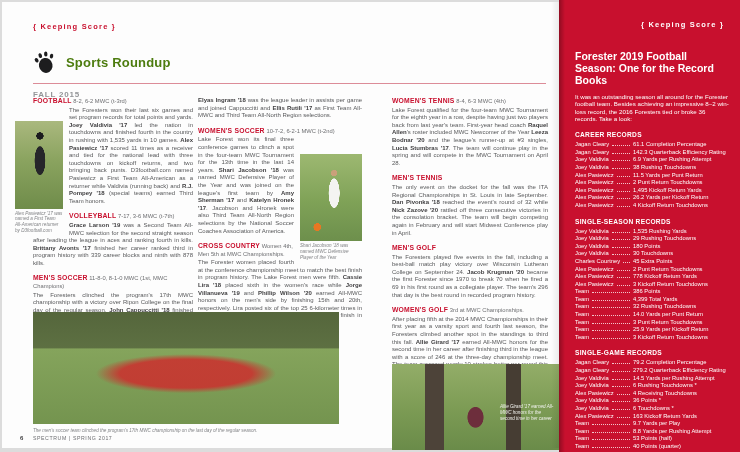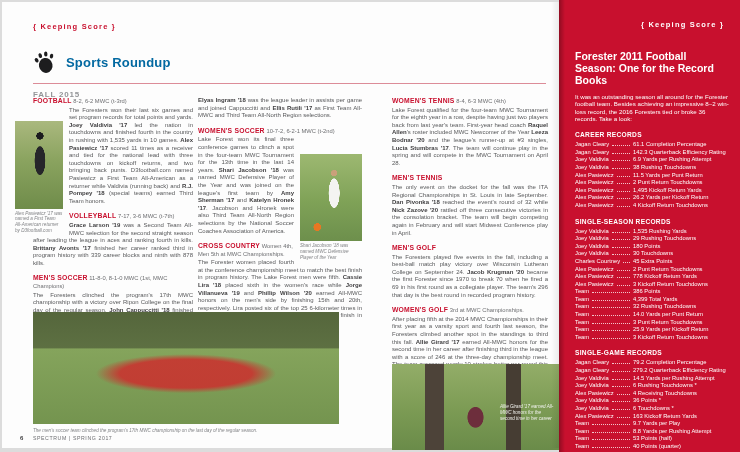--- a/index.html
+++ b/index.html
@@ -6,21 +6,21 @@
   body{width:740px;height:452px;background:#dcdcdc;font-family:"Liberation Sans",sans-serif;overflow:hidden;}
   .stage{position:relative;width:640px;height:452px;}
 
   
   .page-left{position:absolute;left:2px;top:2px;width:557px;height:446px;background:#fdfdfd;}
   .page-left::after{content:"";position:absolute;right:0;top:0;bottom:0;width:8px;
     background:linear-gradient(90deg,rgba(0,0,0,0) 0,rgba(0,0,0,.07) 100%);}
   .kicker{position:absolute;left:31px;top:20px;font-size:7.5px;font-weight:bold;letter-spacing:1.2px;color:#c8102e;}
   .title-row{position:absolute;left:31px;top:48px;display:flex;align-items:center;}
   .paw{width:24px;height:24px;margin-right:9px;transform:rotate(-12deg);}
-  .roundup-title{font-size:13px;font-weight:bold;color:#0369a1;letter-spacing:.2px;}
+  .roundup-title{font-size:13px;font-weight:bold;color:#4d7c0f;letter-spacing:.2px;}
   .rule{position:absolute;left:31px;top:81px;width:513px;height:0;border-top:1px solid #dc8c98;}
   .season{position:absolute;left:31px;top:88px;font-size:8px;font-weight:bold;letter-spacing:.8px;color:#939598;}
 
   .col{position:absolute;top:95px;font-size:6px;line-height:7.6px;color:#58595b;}
   .col1{left:31px;width:160px;}
   .col2{left:196px;width:164px;}
   .col3{left:390px;width:156px;}
   .sec{margin:0 0 1px 0;}
   .sec-h{font-size:6.8px;font-weight:bold;color:#c8102e;letter-spacing:.2px;}
   .sec-rec{font-size:5.8px;color:#6d6e71;}
@@ -167,21 +167,21 @@
 
     <div class="footer">
       <span class="pg">6</span>
       <span>SPECTRUM | SPRING 2017</span>
     </div>
   </div>
 
   <div class="page-right">
     <div class="sb-kicker">{ Keeping Score }</div>
     <div class="sb-body">
-      <h2 class="sb-title">Forester 2011 Football Season: One for the Record Books</h2>
+      <h2 class="sb-title">Forester 2019 Football Season: One for the Record Books</h2>
       <p class="sb-intro">It was an outstanding season all around for the Forester football team. Besides achieving an impressive 8–2 win-loss record, the 2016 Foresters tied or broke 36 records. Take a look:</p>
 
       <div>
         <div class="sb-sec-h">CAREER RECORDS</div>
         <div class="rec-list">
 
             <div class="rec-row">
               <span class="rec-left">
                 <span class="rec-name">Jagan Cleary</span>
                 <span class="rec-lead"></span>

